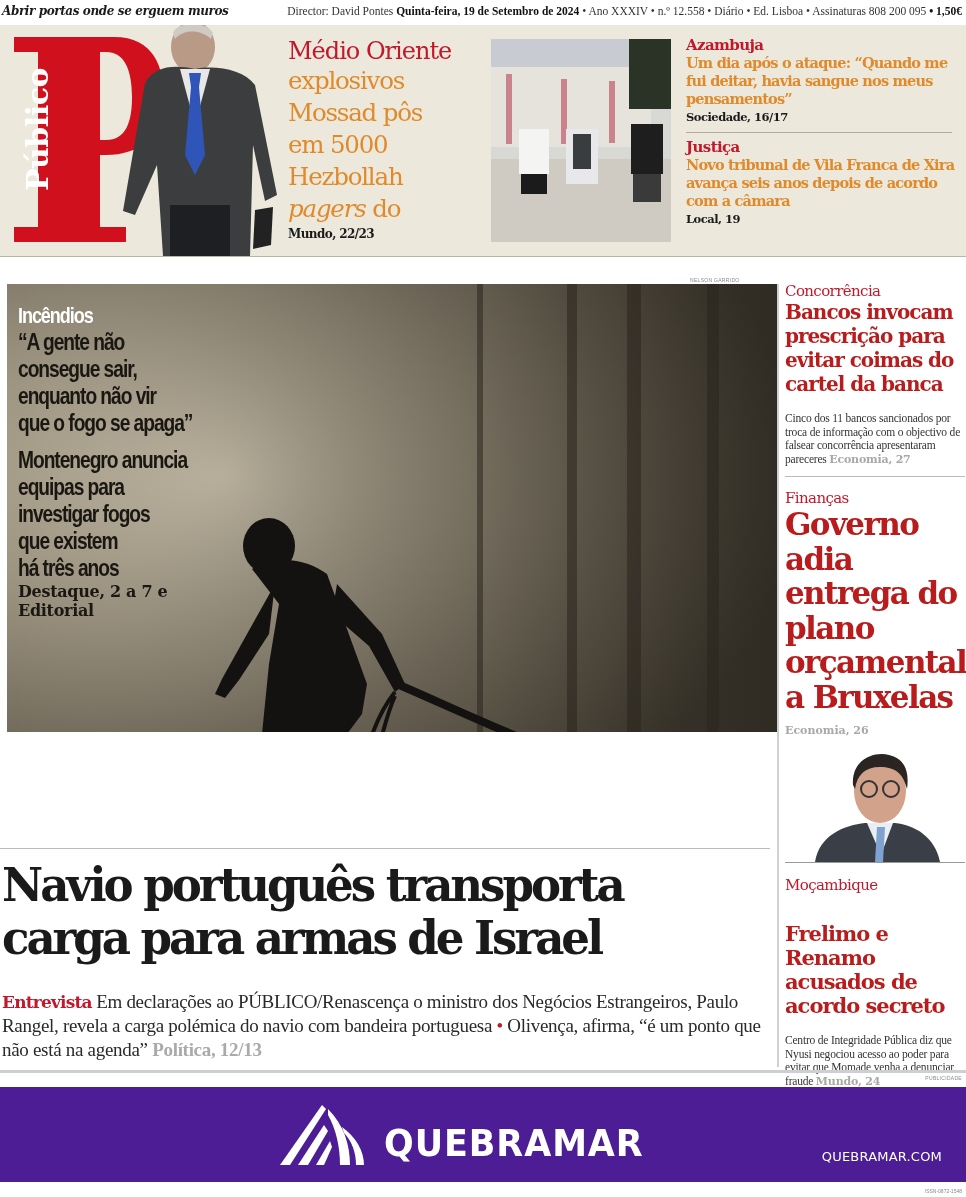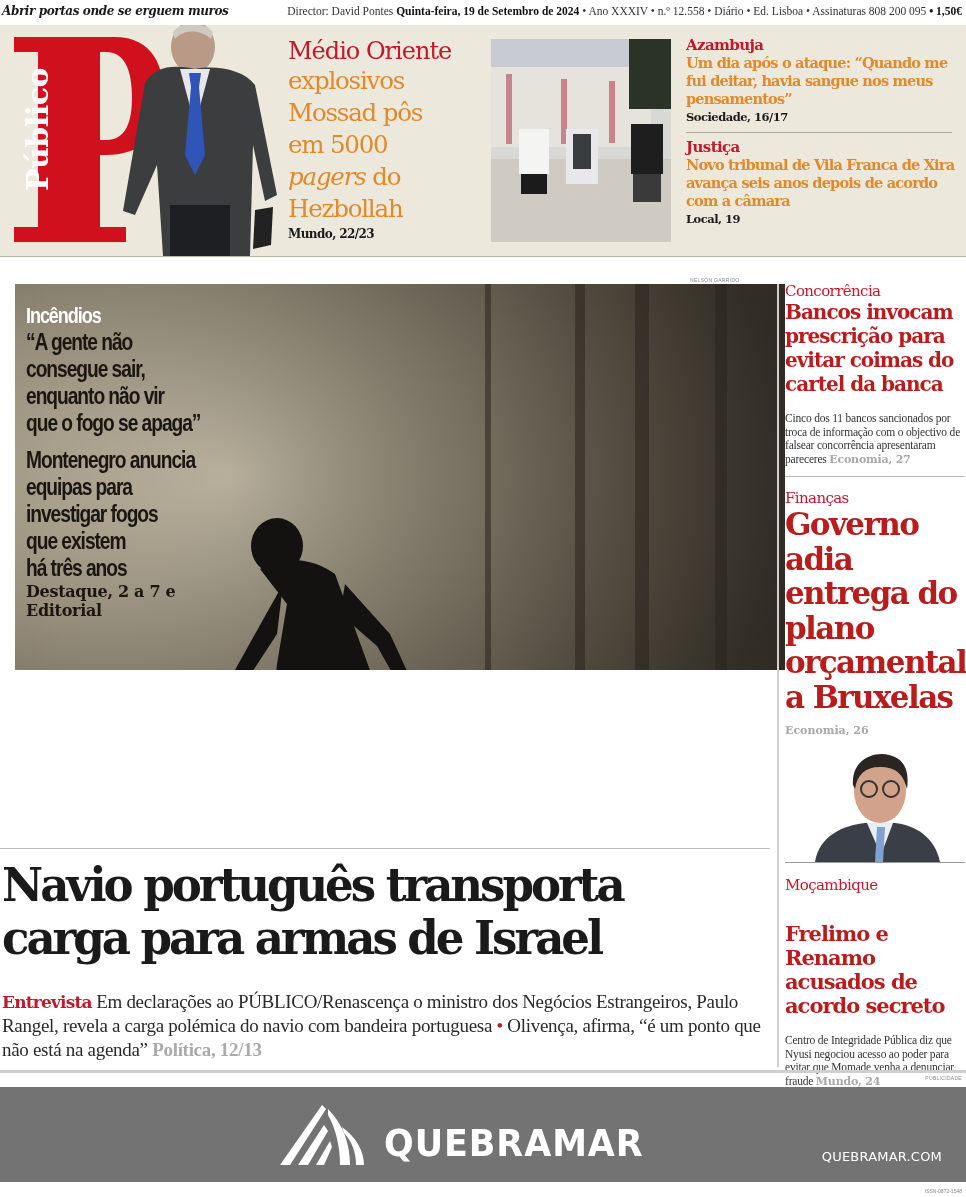--- a/index.html
+++ b/index.html
@@ -31,21 +31,21 @@
     .side-top .item { margin-bottom: 6px; }
     .side-top .kicker { font-family: "DejaVu Serif", serif; font-weight: bold; font-size: 15px; color: #c1182b; letter-spacing: -0.6px; line-height: 17px; }
     .side-top .headline { font-family: "DejaVu Serif", serif; font-weight: bold; font-size: 14.5px; color: #e08a2c; letter-spacing: -0.8px; line-height: 18px; }
     .side-top .ref { font-family: "DejaVu Serif", serif; font-weight: bold; font-size: 11.5px; color: #1a1a1a; letter-spacing: -0.5px; margin-top: 2px; }
     .side-top .divider { height: 1px; background: #b0ac9c; margin: 8px 12px 6px 0; }
 
     
     .credit { position: absolute; left: 690px; top: 277px; font-family: "Liberation Sans", sans-serif; font-size: 5px; color: #888; letter-spacing: 0.3px; }
 
     
-    .main-photo { position: absolute; left: 15px; top: 284px; width: 770px; height: 386px; overflow: hidden; background: #d946ef; }
+    .main-photo { position: absolute; left: 7px; top: 284px; width: 770px; height: 448px; overflow: hidden; background: #d946ef; }
     .photo-text { position: absolute; left: 11px; top: 20px; width: 230px; font-family: "Liberation Sans", sans-serif; font-weight: bold; letter-spacing: -1.3px; }
     .photo-text .kicker { color: #ffffff; font-size: 22px; line-height: 24px; transform: scaleX(0.82); transform-origin: left; white-space: nowrap; }
     .photo-text .quote { color: #1a1712; font-size: 24px; line-height: 27px; transform: scaleX(0.80); transform-origin: left; white-space: nowrap; }
     .photo-text .sub { color: #1a1712; font-size: 24px; line-height: 27px; margin-top: 10px; transform: scaleX(0.80); transform-origin: left; white-space: nowrap; }
     .photo-text .ref { color: #1a1712; font-family: "DejaVu Serif", serif; font-size: 16px; letter-spacing: -0.3px; font-weight: bold; margin-top: 1px; }
 
     
     .vrule { position: absolute; left: 777px; top: 284px; width: 2px; height: 783px; background: #d0d0d0; }
     .rcol { position: absolute; left: 785px; width: 180px; }
     .rcol .kicker { font-family: "DejaVu Serif", serif; font-size: 15px; color: #c1182b; letter-spacing: -0.6px; line-height: 18px; }
@@ -68,21 +68,21 @@
     .main-rule { position: absolute; left: 0; top: 848px; width: 770px; height: 1px; background: #bbb; }
     .main-headline { position: absolute; left: 2px; top: 858px; width: 780px; font-family: "DejaVu Serif", serif; font-weight: bold; font-size: 47px; line-height: 53px; letter-spacing: -3.2px; color: #1a1a1a; transform: scaleX(0.96); transform-origin: left; }
     .standfirst { position: absolute; left: 2px; top: 990px; width: 770px; font-family: "Liberation Serif", serif; font-size: 19px; line-height: 24px; color: #2a2a2a; letter-spacing: -0.3px; }
     .standfirst .kick { color: #c1182b; font-weight: bold; font-family: "DejaVu Serif", serif; font-size: 17px; letter-spacing: -0.8px; }
     .standfirst .bullet { color: #c1182b; }
     .standfirst .ref { color: #aaa; font-weight: bold; }
 
     
     .bottom-rule { position: absolute; left: 0; top: 1070px; width: 966px; height: 3px; background: #cfcfcf; }
     .pub-label { position: absolute; right: 4px; top: 1075px; font-family: "Liberation Sans", sans-serif; font-size: 5px; color: #888; letter-spacing: 0.3px; }
-    .ad { position: absolute; left: 0; top: 1087px; width: 966px; height: 95px; background: #737373; padding-left: 16px; }
+    .ad { position: absolute; left: 0; top: 1087px; width: 966px; height: 95px; background: #4c1d95; padding-left: 16px; }
     .ad-logo { position: absolute; left: 280px; top: 14px; width: 90px; height: 66px; }
     .ad-brand { position: absolute; left: 384px; top: 34px; font-family: "DejaVu Sans", sans-serif; font-weight: bold; font-size: 38px; color: #fff; letter-spacing: 1px; transform: scaleX(0.92); transform-origin: left; }
     .ad-url { position: absolute; right: 24px; top: 62px; font-family: "DejaVu Sans", sans-serif; font-size: 13px; color: #fff; letter-spacing: 0.2px; }
     .issn { position: absolute; right: 4px; top: 1188px; font-family: "Liberation Sans", sans-serif; font-size: 5px; color: #888; }
   </style>
 </head>
 <body>
 
 <div class="topbar">
   <span class="tagline">Abrir portas onde se erguem muros</span>
@@ -105,22 +105,22 @@
     <rect x="55" y="180" width="60" height="51" fill="#1e1f22"></rect>
     <path d="M140 185 L158 182 L156 220 L138 224 Z" fill="#222"></path>
   </svg>
 
   <div class="lead-top">
     <div class="kicker">Médio Oriente</div>
     <div class="headline">
       <div>explosivos</div>
       <div>Mossad pôs</div>
       <div>em 5000</div>
+      <div>Hezbollah</div>
       <div><i>pagers</i><span> do</span></div>
-      <div>Hezbollah</div>
     </div>
     <div class="ref">Mundo, 22/23</div>
   </div>
 
   <svg class="photo-top" viewBox="0 0 180 203" preserveAspectRatio="none">
     <rect width="180" height="203" fill="#d8d8d4"></rect>
     <rect width="180" height="30" fill="#c8ccd2"></rect>
     <rect x="0" y="28" width="160" height="80" fill="#e6e2dc"></rect>
     <rect x="15" y="35" width="6" height="70" fill="#c9838c"></rect>
     <rect x="70" y="40" width="6" height="65" fill="#c9838c"></rect>

